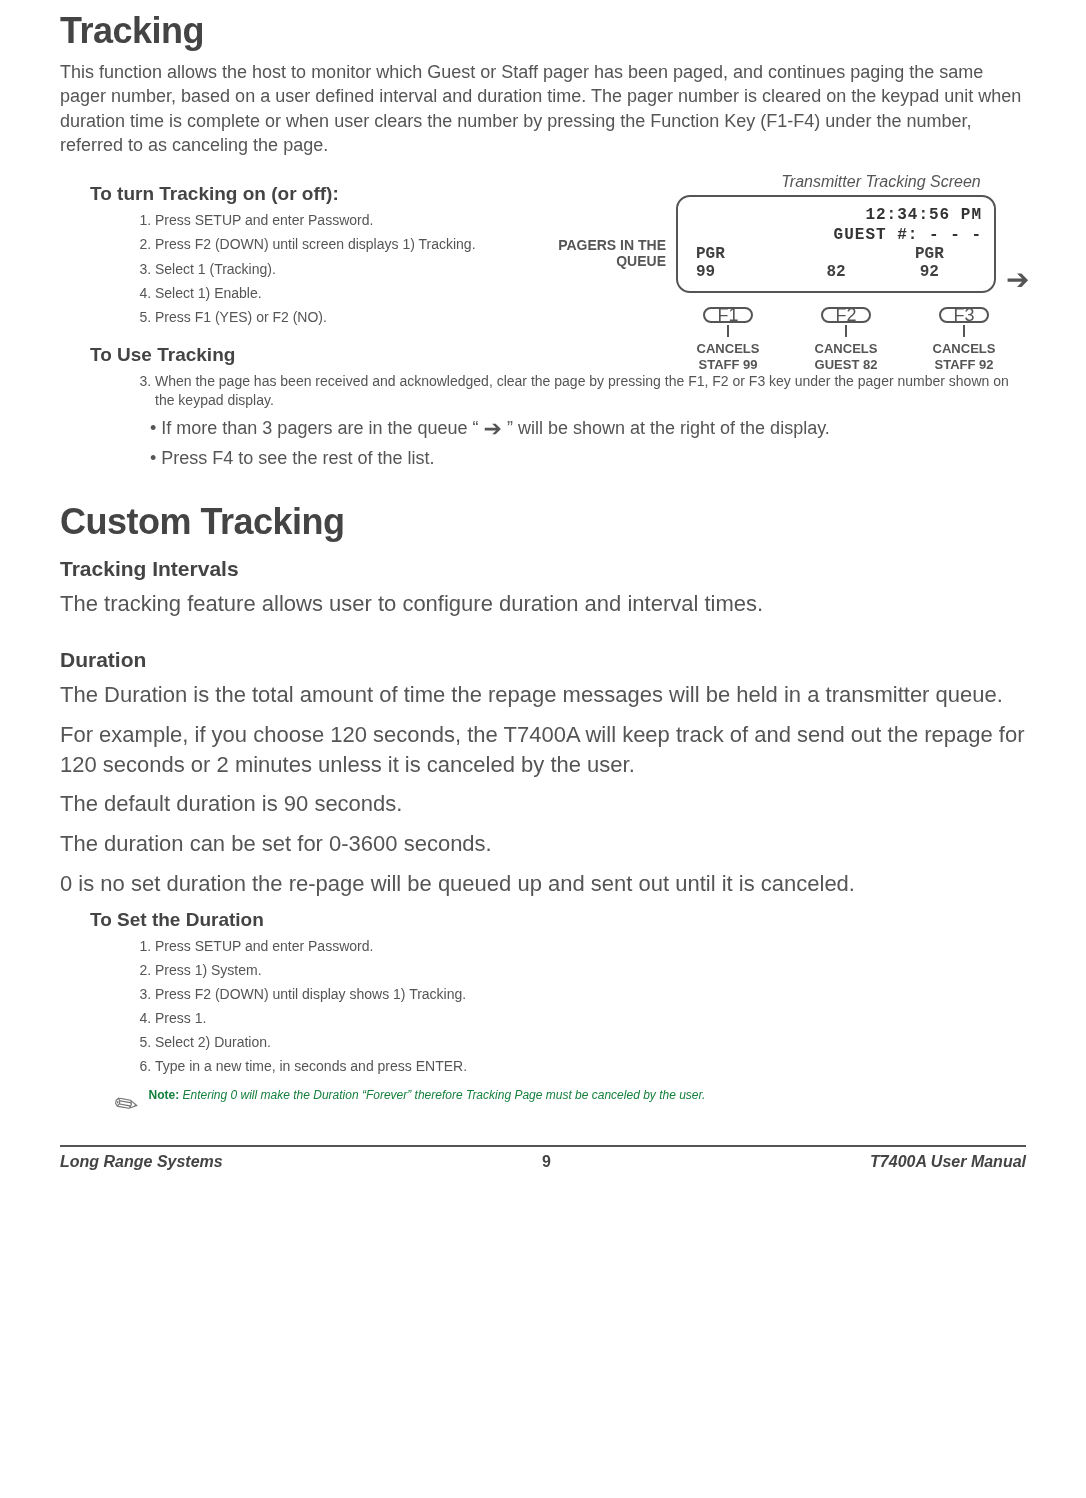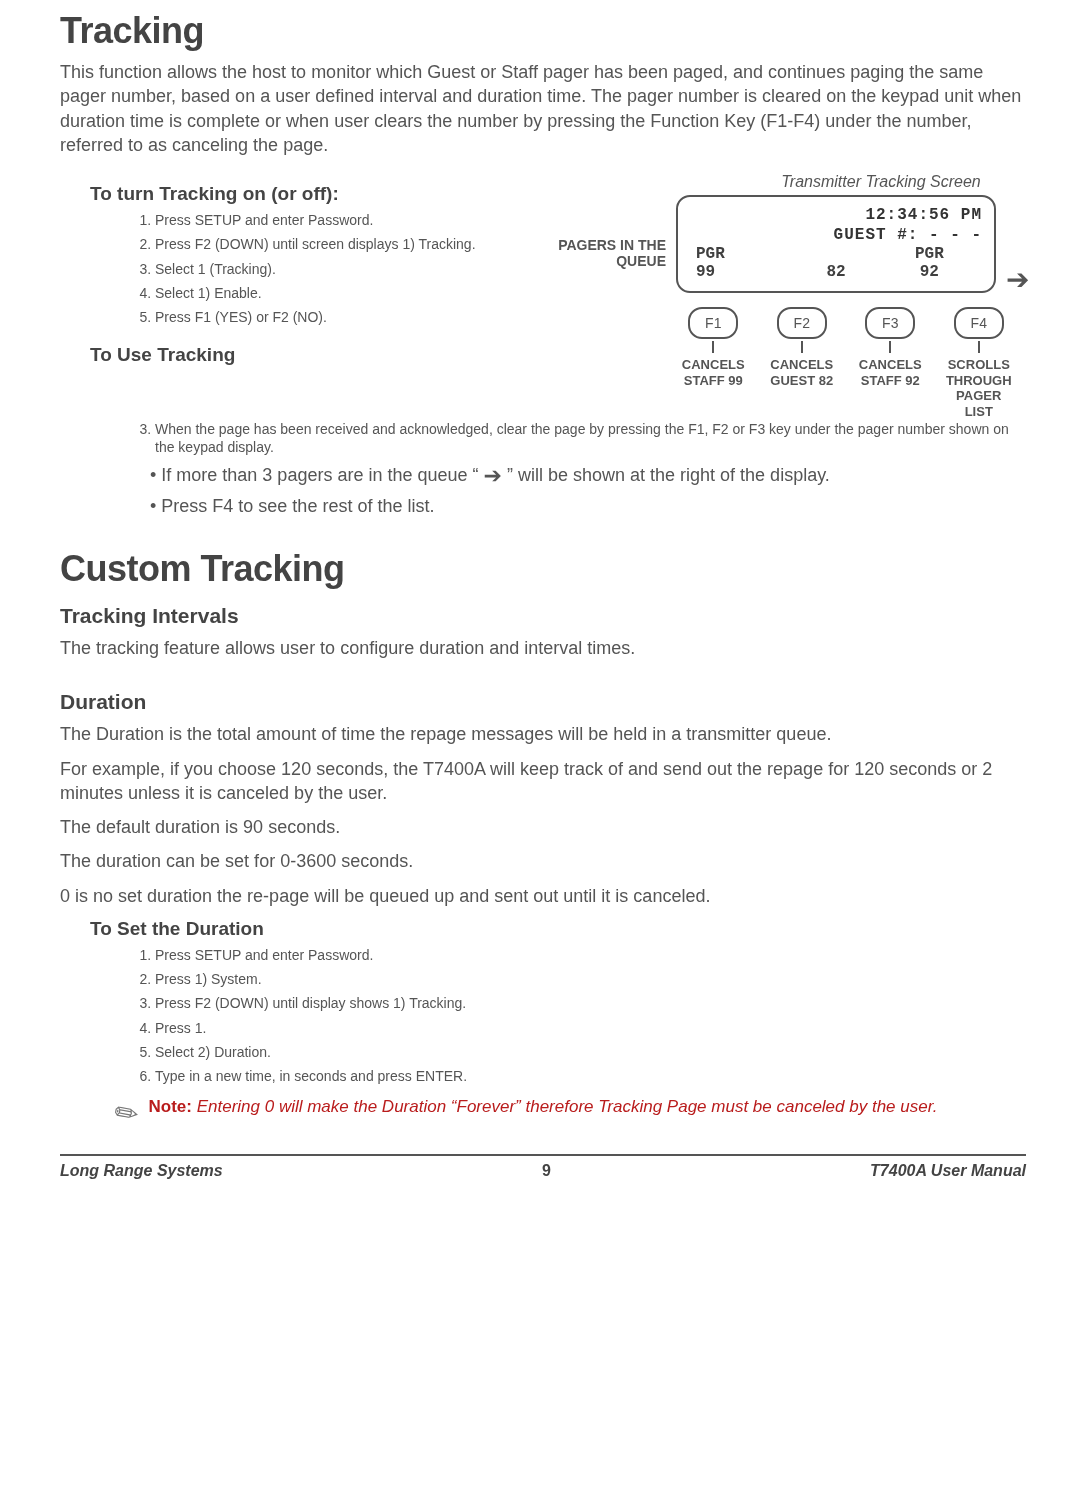--- a/index.html
+++ b/index.html
@@ -7,43 +7,43 @@
   h1 { font-family: Arial, sans-serif; font-weight: bold; font-size: 36px; color: #444; margin-bottom: 8px; font-stretch: condensed; letter-spacing: -0.5px; }
   h1.custom { margin-top: 30px; }
   .intro { font-size: 18px; line-height: 1.35; color: #555; margin-bottom: 16px; }
   .subhead { font-family: Arial, sans-serif; font-weight: bold; font-size: 19px; color: #444; margin: 10px 0 6px 30px; font-stretch: condensed; }
   .subhead2 { font-family: Arial, sans-serif; font-weight: bold; font-size: 21px; color: #444; margin: 14px 0 8px 0; }
   ol.num { list-style: decimal; margin-left: 95px; font-size: 14px; color: #555; }
   ol.num li { margin-bottom: 6px; line-height: 1.3; padding-left: 0; }
   ul.bul { list-style: none; margin-left: 90px; font-size: 18px; color: #555; }
   ul.bul li { margin-bottom: 4px; line-height: 1.3; }
   ul.bul li::before { content: "• "; }
-  .body-p { font-size: 18px; color: #555; margin-bottom: 10px; line-height: 1.35; }
+  .body-p { font-size: 22px; color: #555; margin-bottom: 10px; line-height: 1.35; }
   .two-col { display: flex; gap: 8px; }
   .col-left { flex: 1; }
   .col-right { width: 430px; position: relative; }
   .tracking-screen { position: relative; margin-left: 40px; }
   .caption-italic { font-style: italic; font-size: 16px; color: #555; text-align: center; margin-bottom: 4px; margin-left: 100px; }
   .queue-label { position: absolute; top: 64px; left: -90px; width: 120px; font-size: 14px; font-weight: bold; color: #555; text-align: right; }
   .lcd-box { width: 320px; border: 2px solid #555; border-radius: 14px; padding: 8px 12px 10px 12px; margin-left: 40px; background: #fff; }
   .lcd-line { font-family: "Courier New", monospace; font-weight: bold; font-size: 16px; letter-spacing: 1px; color: #333; text-align: right; line-height: 1.25; }
   .lcd-row { display: flex; justify-content: flex-end; font-family: "Courier New", monospace; font-weight: bold; font-size: 16px; color: #404040; padding: 0 6px; }
   .lcd-row span { flex: 1; text-align: left; }
   .lcd-row span:nth-child(2) { text-align: center; }
   .lcd-row span:nth-child(3) { text-align: center; }
   .fkeys-row { display: flex; gap: 14px; margin-top: 14px; margin-left: 40px; width: 340px; }
   .fkey-col { flex: 1; display: flex; flex-direction: column; align-items: center; }
-  .fkey-btn { width: 50px; height: 32px; border: 2px solid #555; border-radius: 14px; display: flex; align-items: center; justify-content: center; font-size: 14px; color: #555; background: #fff; }
+  .fkey-btn { width: 50px; height: 16px; border: 2px solid #555; border-radius: 14px; display: flex; align-items: center; justify-content: center; font-size: 18px; color: #555; background: #fff; }
   .fkey-tick { width: 2px; height: 12px; background: #555; margin-top: 2px; }
   .fkey-label { font-size: 13px; font-weight: bold; color: #555; text-align: center; line-height: 1.2; margin-top: 4px; }
   .arrow-right { position: absolute; left: 370px; top: 90px; font-size: 28px; color: #555; }
   .inline-arrow { display: inline-block; font-size: 22px; vertical-align: middle; color: #555; }
   .note-row { display: flex; align-items: flex-start; margin-left: 55px; margin-top: 12px; }
   .note-icon { font-size: 28px; color: #777; margin-right: 10px; transform: rotate(-35deg); }
-  .note-text { font-size: 17px; color: #b91c1c; }
+  .note-text { font-size: 12px; color: #15803d; }
   .note-text .bold { font-weight: bold; }
   .note-text .italic { font-style: italic; }
   hr.footer-rule { border: none; border-top: 2px solid #555; margin-top: 24px; }
   .footer { display: flex; justify-content: space-between; font-size: 16px; font-weight: bold; font-style: italic; color: #444; padding-top: 6px; font-stretch: condensed; }
   .footer .pnum { font-style: normal; font-weight: bold; }
 </style>
 </head>
 <body>
 
 <h1>Tracking</h1>
@@ -98,27 +98,20 @@
           <div class="fkey-tick"></div>
           <div class="fkey-label">CANCELS GUEST 82</div>
         </div>
         <div class="fkey-col">
           <div class="fkey-btn">
               <span>F3</span>
             </div>
           <div class="fkey-tick"></div>
           <div class="fkey-label">CANCELS STAFF 92</div>
         </div>
-        <div class="fkey-col">
-          <div class="fkey-btn">
-              <span>F4</span>
-            </div>
-          <div class="fkey-tick"></div>
-          <div class="fkey-label">SCROLLS THROUGH PAGER LIST</div>
-        </div>
       </div>
     </div>
   </div>
 </div>
 
 <ol class="num" start="3">
   <li>When the page has been received and acknowledged, clear the page by pressing the F1, F2 or F3 key under the pager number shown on the keypad display.</li>
 </ol>
 <ul class="bul">
   <li>

